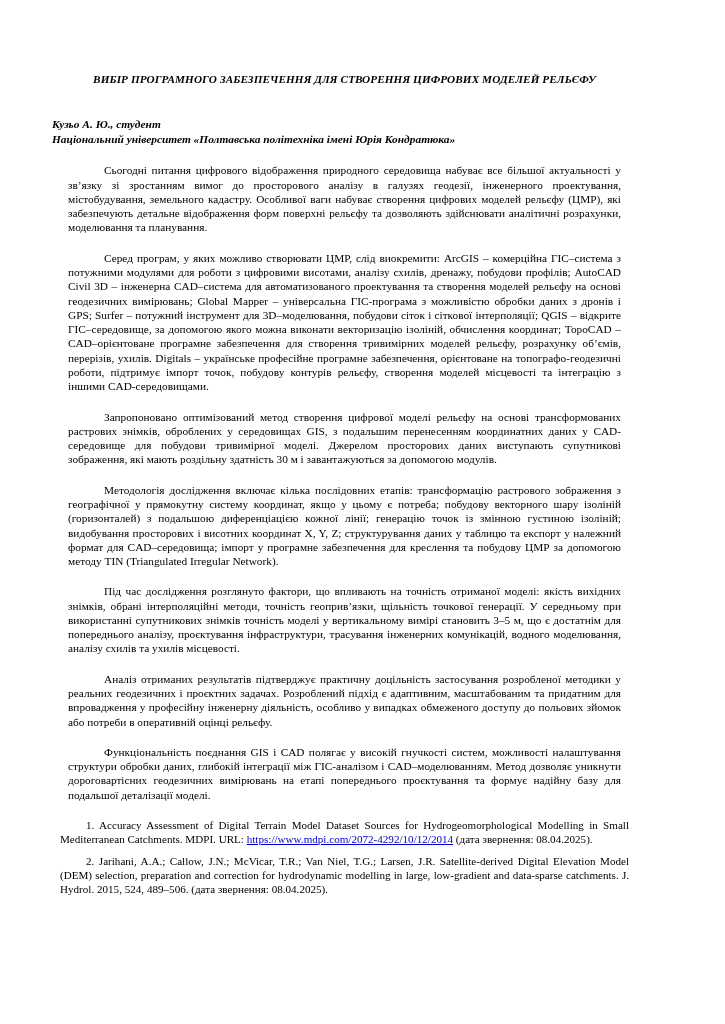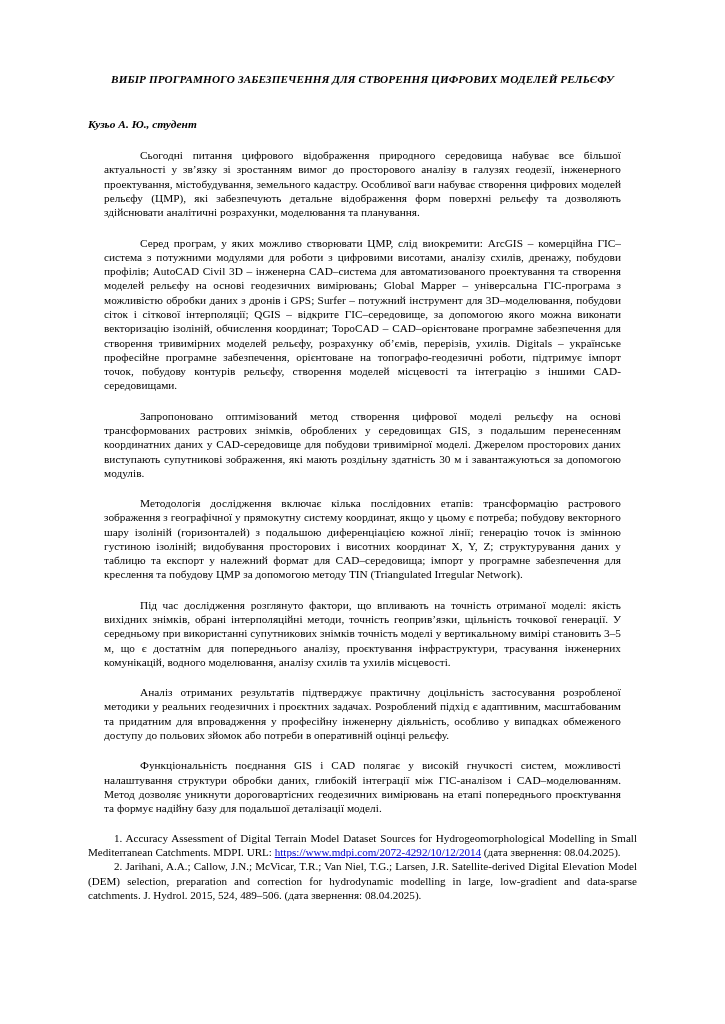--- a/index.html
+++ b/index.html
@@ -13,21 +13,21 @@
     height: 1024px;
     font-family: "Liberation Serif", "DejaVu Serif", serif;
     color: #000000;
     overflow: hidden;
   }
   .page {
     position: relative;
     width: 725px;
     height: 1024px;
     box-sizing: border-box;
-    padding: 72px 88px 0 88px;
+    padding: 72px 88px 0 52px;
   }
   .doc-title {
     font-size: 11.2px;
     font-weight: bold;
     font-style: italic;
     text-align: center;
     line-height: 1.25;
     letter-spacing: 0.1px;
     margin: 0 0 31px 0;
   }
@@ -55,36 +55,37 @@
     font-style: italic;
     text-align: center;
     margin: 17px 0 0 0;
     line-height: 1.265;
   }
   .ref-par {
     font-size: 11.1px;
     line-height: 1.265;
     text-align: justify;
     text-indent: 26px;
-    margin: 0;
+    margin: 8px;
   }
   a.ext-link {
     color: #0000cc;
     text-decoration: underline;
   }
 </style>
 </head>
 <body>
 
 <div class="page">
 
   <h1 class="doc-title">ВИБІР ПРОГРАМНОГО ЗАБЕЗПЕЧЕННЯ ДЛЯ СТВОРЕННЯ ЦИФРОВИХ МОДЕЛЕЙ РЕЛЬЄФУ</h1>
 
   <div class="authors">
     <div class="author-line">Кузьо А. Ю., студент</div>
+    <div class="author-line">Національний університет «Полтавська політехніка імені Юрія Кондратюка»</div>
   </div>
 
   <p class="body-par">Сьогодні питання цифрового відображення природного середовища набуває все більшої актуальності у зв’язку зі зростанням вимог до просторового аналізу в галузях геодезії, інженерного проектування, містобудування, земельного кадастру. Особливої ваги набуває створення цифрових моделей рельєфу (ЦМР), які забезпечують детальне відображення форм поверхні рельєфу та дозволяють здійснювати аналітичні розрахунки, моделювання та планування.</p>
   <p class="body-par">Серед програм, у яких можливо створювати ЦМР, слід виокремити: ArcGIS – комерційна ГІС–система з потужними модулями для роботи з цифровими висотами, аналізу схилів, дренажу, побудови профілів; AutoCAD Civil 3D – інженерна CAD–система для автоматизованого проектування та створення моделей рельєфу на основі геодезичних вимірювань; Global Mapper – універсальна ГІС-програма з можливістю обробки даних з дронів і GPS; Surfer – потужний інструмент для 3D–моделювання, побудови сіток і сіткової інтерполяції; QGIS – відкрите ГІС–середовище, за допомогою якого можна виконати векторизацію ізоліній, обчислення координат; TopoCAD – CAD–орієнтоване програмне забезпечення для створення тривимірних моделей рельєфу, розрахунку об’ємів, перерізів, ухилів. Digitals – українське професійне програмне забезпечення, орієнтоване на топографо-геодезичні роботи, підтримує імпорт точок, побудову контурів рельєфу, створення моделей місцевості та інтеграцію з іншими CAD-середовищами.</p>
   <p class="body-par">Запропоновано оптимізований метод створення цифрової моделі рельєфу на основі трансформованих растрових знімків, оброблених у середовищах GIS, з подальшим перенесенням координатних даних у CAD-середовище для побудови тривимірної моделі. Джерелом просторових даних виступають супутникові зображення, які мають роздільну здатність 30 м і завантажуються за допомогою модулів.</p>
   <p class="body-par">Методологія дослідження включає кілька послідовних етапів: трансформацію растрового зображення з географічної у прямокутну систему координат, якщо у цьому є потреба; побудову векторного шару ізоліній (горизонталей) з подальшою диференціацією кожної лінії; генерацію точок із змінною густиною ізоліній; видобування просторових і висотних координат X, Y, Z; структурування даних у таблицю та експорт у належний формат для CAD–середовища; імпорт у програмне забезпечення для креслення та побудову ЦМР за допомогою методу TIN (Triangulated Irregular Network).</p>
   <p class="body-par">Під час дослідження розглянуто фактори, що впливають на точність отриманої моделі: якість вихідних знімків, обрані інтерполяційні методи, точність геоприв’язки, щільність точкової генерації. У середньому при використанні супутникових знімків точність моделі у вертикальному вимірі становить 3–5 м, що є достатнім для попереднього аналізу, проєктування інфраструктури, трасування інженерних комунікацій, водного моделювання, аналізу схилів та ухилів місцевості.</p>
   <p class="body-par">Аналіз отриманих результатів підтверджує практичну доцільність застосування розробленої методики у реальних геодезичних і проєктних задачах. Розроблений підхід є адаптивним, масштабованим та придатним для впровадження у професійну інженерну діяльність, особливо у випадках обмеженого доступу до польових зйомок або потреби в оперативній оцінці рельєфу.</p>
   <p class="body-par">Функціональність поєднання GIS і CAD полягає у високій гнучкості систем, можливості налаштування структури обробки даних, глибокій інтеграції між ГІС-аналізом і CAD–моделюванням. Метод дозволяє уникнути дороговартісних геодезичних вимірювань на етапі попереднього проєктування та формує надійну базу для подальшої деталізації моделі.</p>
 

